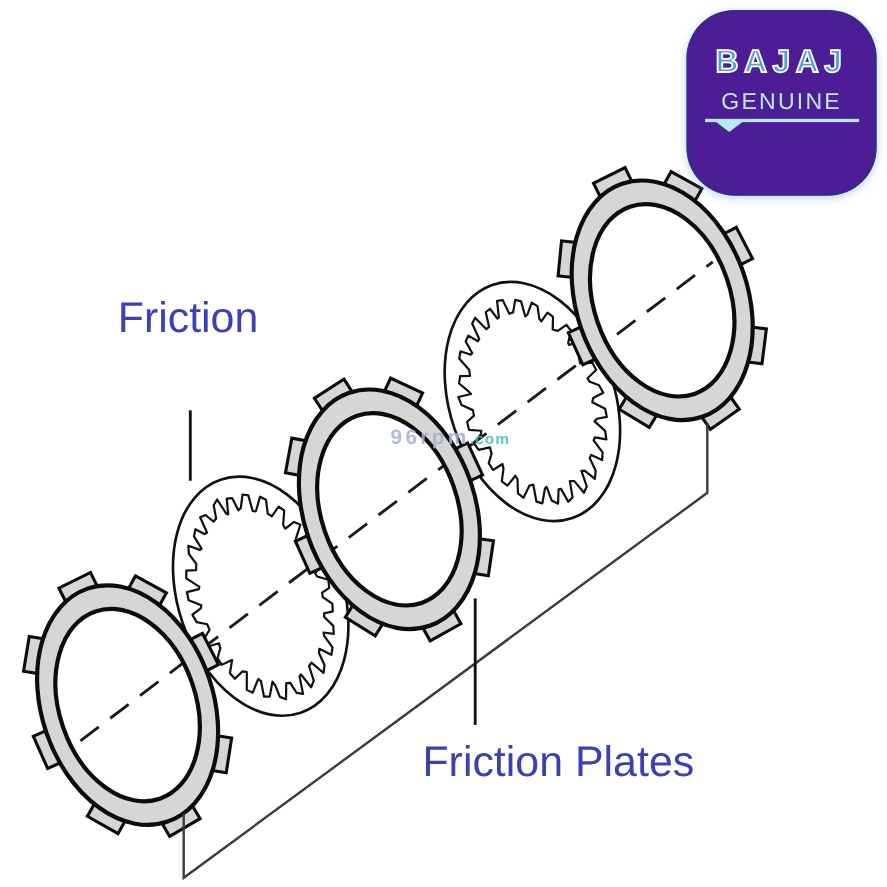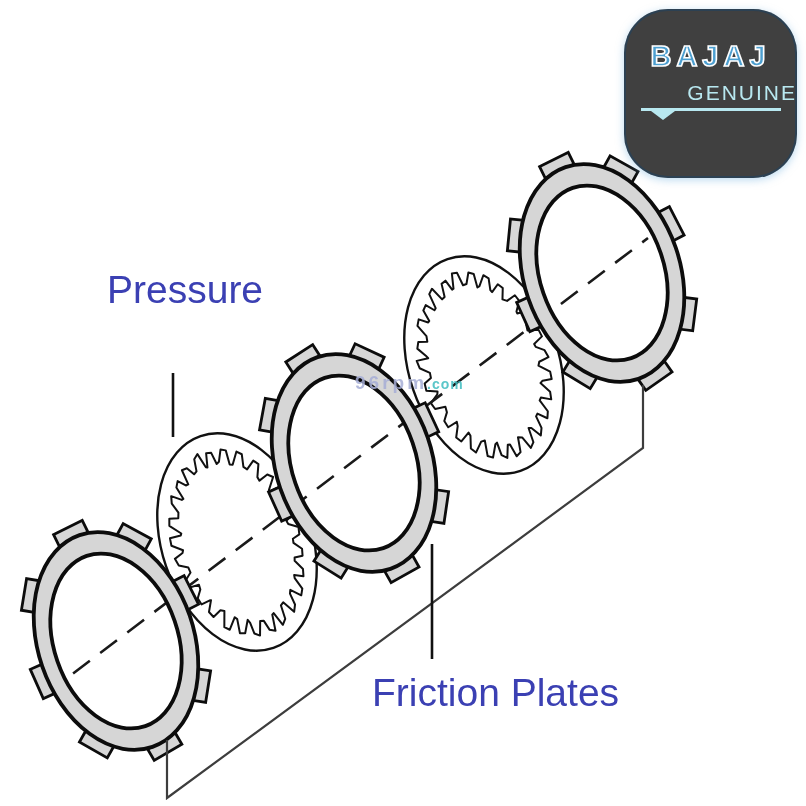--- a/index.html
+++ b/index.html
@@ -10,23 +10,23 @@
   #stage{position:absolute;left:0;top:0;width:806px;height:806px;}
   svg{position:absolute;left:0;top:0;}
   .diagram-label{
     position:absolute;
     font-size:39px;
     line-height:53px;
     font-weight:400;
     white-space:nowrap;
   }
   #pressure-label{left:107px;top:263px;}
-  #friction-label{left:372px;top:666px;text-align:center;}
+  #friction-label{left:384px;top:666px;text-align:center;}
   #watermark{
-    position:absolute;left:355px;top:372px;
+    position:absolute;left:355px;top:388px;
     opacity:.85;white-space:nowrap;
   }
   #watermark .wm-name{font-size:19px;font-weight:700;letter-spacing:3px;}
   #watermark .wm-tld{font-size:14px;font-weight:700;letter-spacing:1px;}
   
   #logo{
     position:absolute;left:624px;top:9px;width:173px;height:169px;
     border-radius:44px;
     box-shadow:inset 0 0 0 2px rgba(10,70,120,.35), 0 2px 8px rgba(130,185,225,.55);
     text-align:center;
@@ -100,32 +100,32 @@
         <rect x="-16" y="-6.5" width="32" height="13" transform="translate(81.2,-24.0) rotate(81.6)" fill="#d6d6d6" stroke="#0c0c0c" stroke-width="2.8"></rect>
         <rect x="-16" y="-6.5" width="32" height="13" transform="translate(68.2,66.9) rotate(116.2)" fill="#d6d6d6" stroke="#0c0c0c" stroke-width="2.8"></rect>
         <path d="M 0 -112 A 78 112 0 1 1 0 112 A 78 112 0 1 1 0 -112 Z M 0 -90 A 62 90 0 1 0 0 90 A 62 90 0 1 0 0 -90 Z" fill-rule="evenodd" fill="#d6d6d6" stroke="#0c0c0c" stroke-width="3.8"></path>
       </g>
       <polyline points="167,740 167,798 643,448 643,385" fill="none" stroke="#3d3d3d" stroke-width="2.2"></polyline>
       <line x1="173" y1="373" x2="173" y2="437" stroke="#111111" stroke-width="2.6"></line>
       <line x1="432" y1="544" x2="432" y2="659" stroke="#111111" stroke-width="2.6"></line>
     </svg>
 
   <div class="diagram-label" id="pressure-label" style="color: rgb(59, 64, 179);">
-    <div>Pressure</div>
+    <div>Friction</div>
   </div>
 
   <div class="diagram-label" id="friction-label" style="color: rgb(59, 64, 179);">
     <span>Friction Plates</span>
   </div>
 
   <div id="watermark">
     <span class="wm-name" style="color: rgb(166, 174, 214);">96rpm</span><span class="wm-tld" style="color: rgb(63, 189, 192);">.com</span>
   </div>
 
-  <div id="logo" style="background: #404040;">
+  <div id="logo" style="background: #4c1d95;">
     <div class="brand" style="color: rgb(77, 159, 208);">BAJAJ</div>
-    <div class="genuine" style="color: rgb(184, 232, 240); text-align: right;">GENUINE</div>
+    <div class="genuine" style="color: rgb(184, 232, 240);">GENUINE</div>
     <div class="underline" style="background: rgb(184, 232, 240);">
       <div class="chevron" style="border-top-color: rgb(184, 232, 240);"></div>
     </div>
   </div>
 
 </div>
 
 </body></html>

